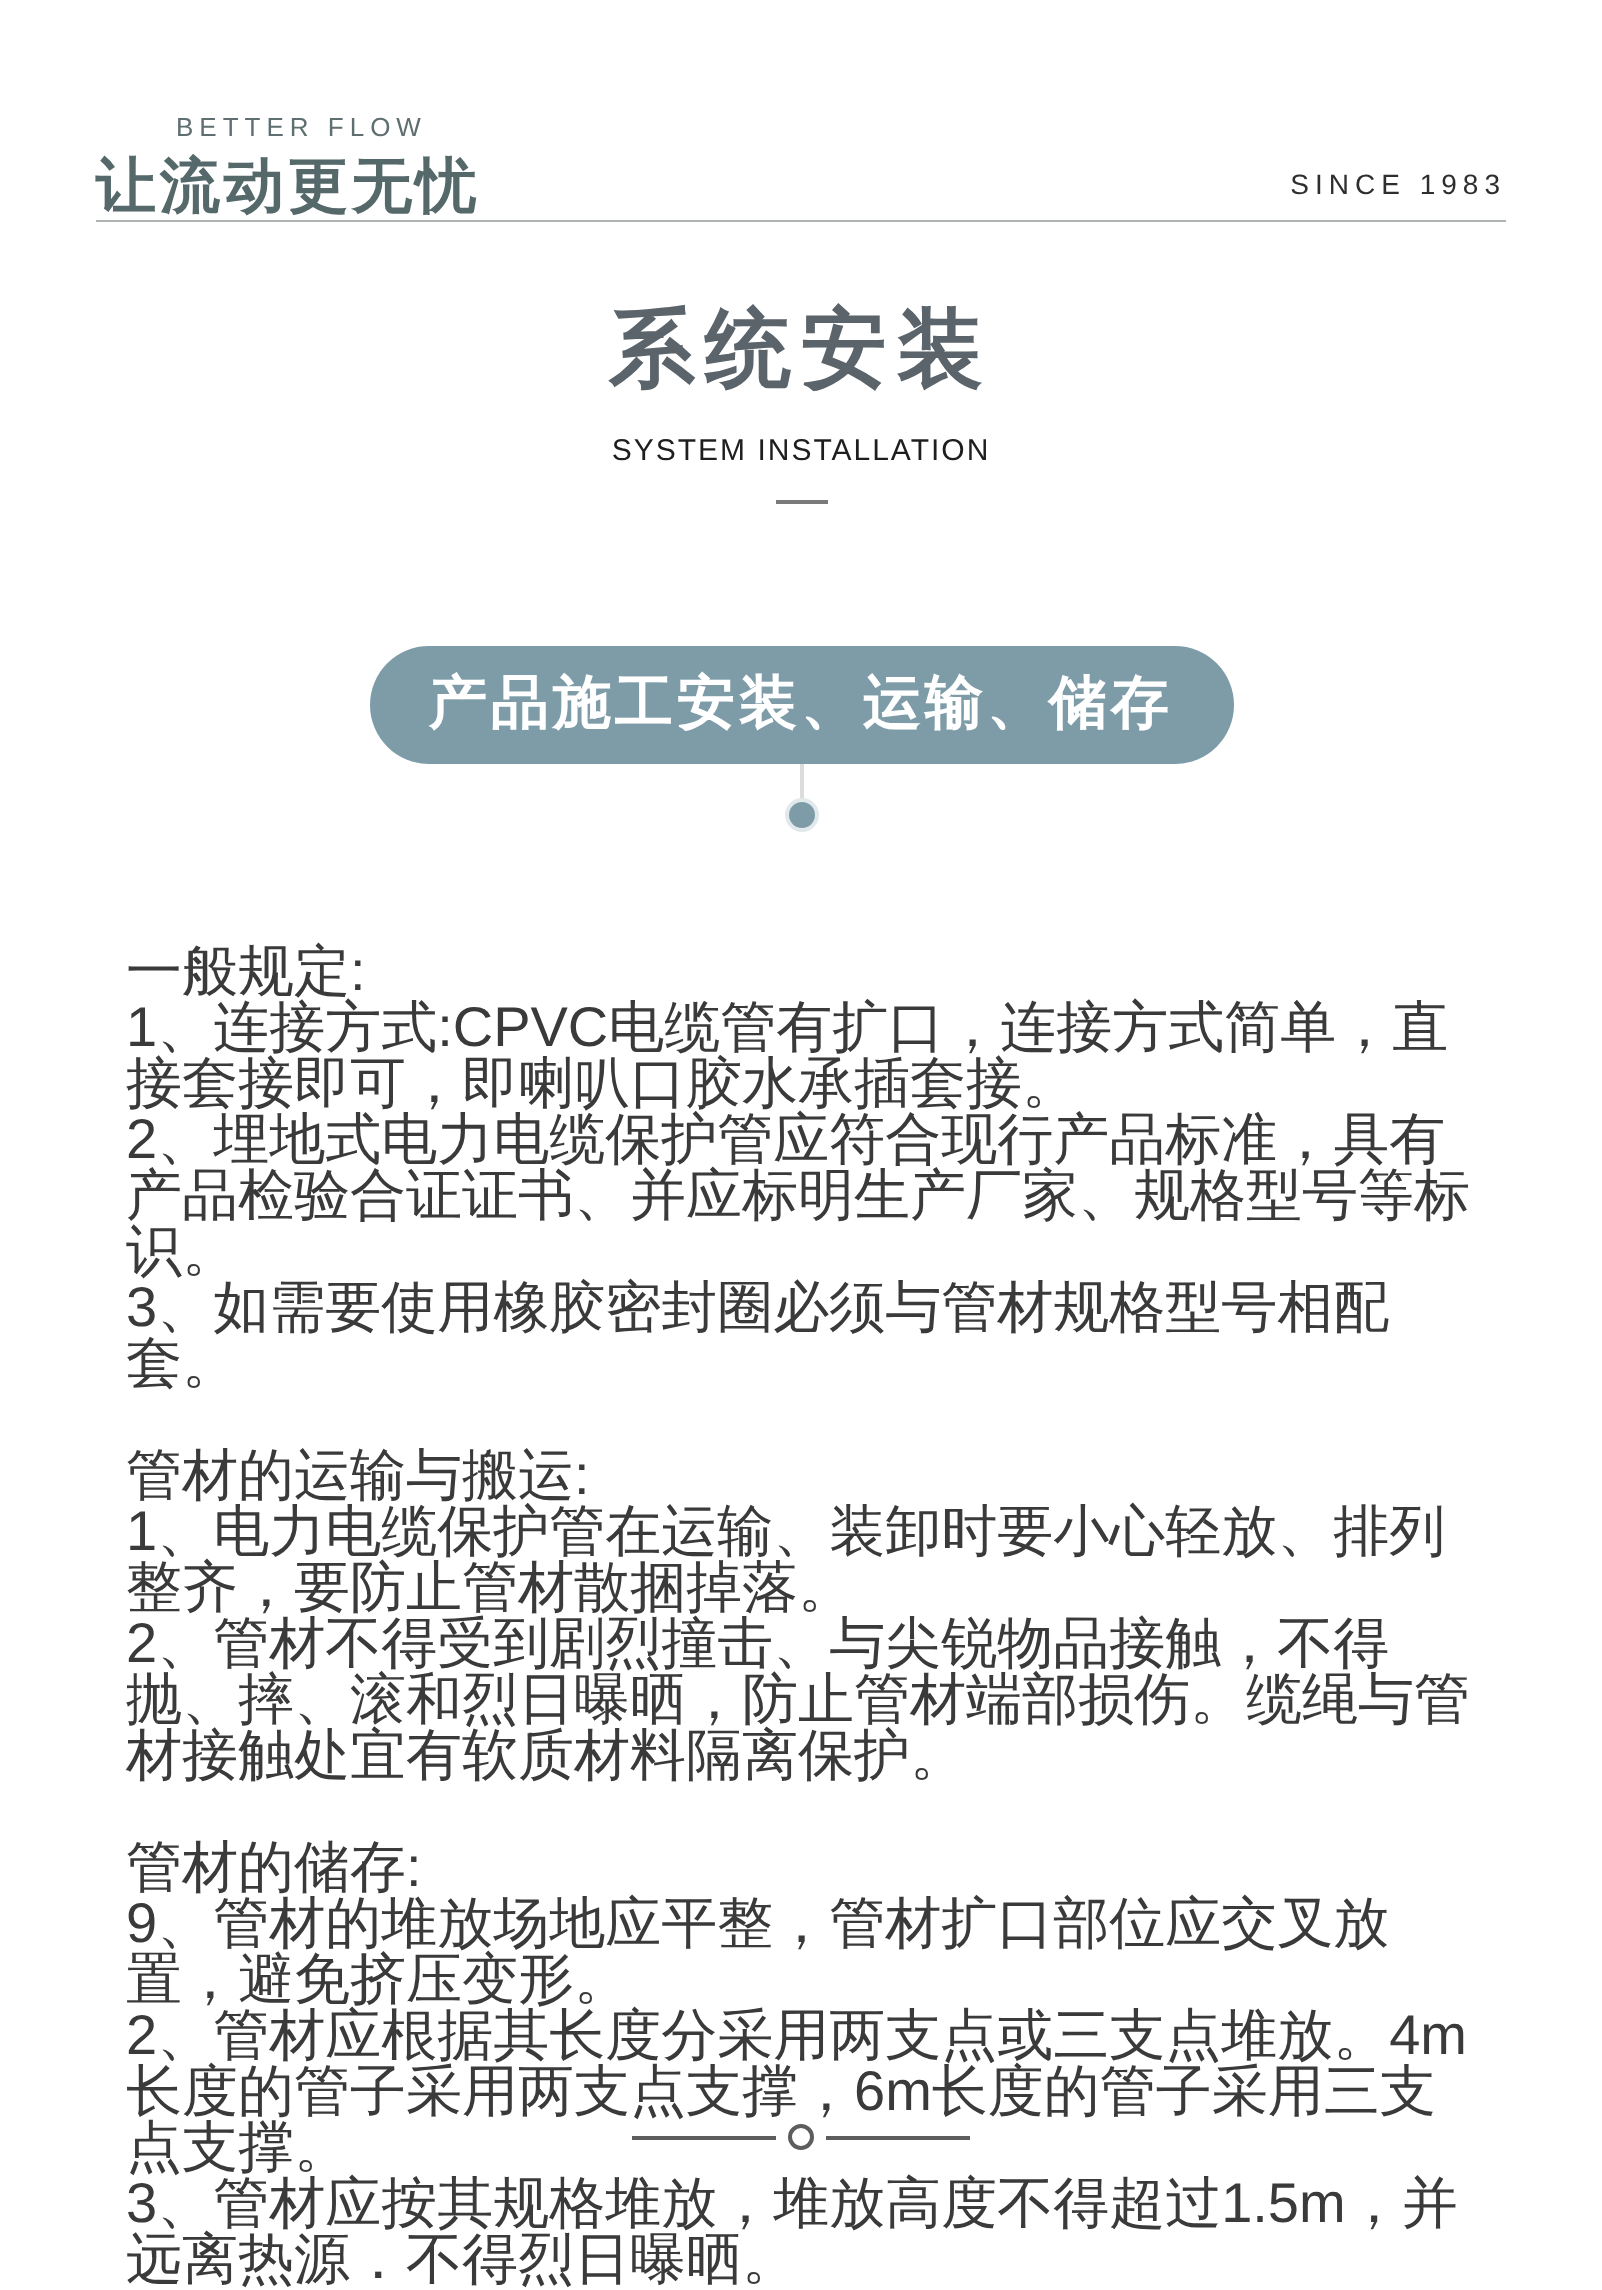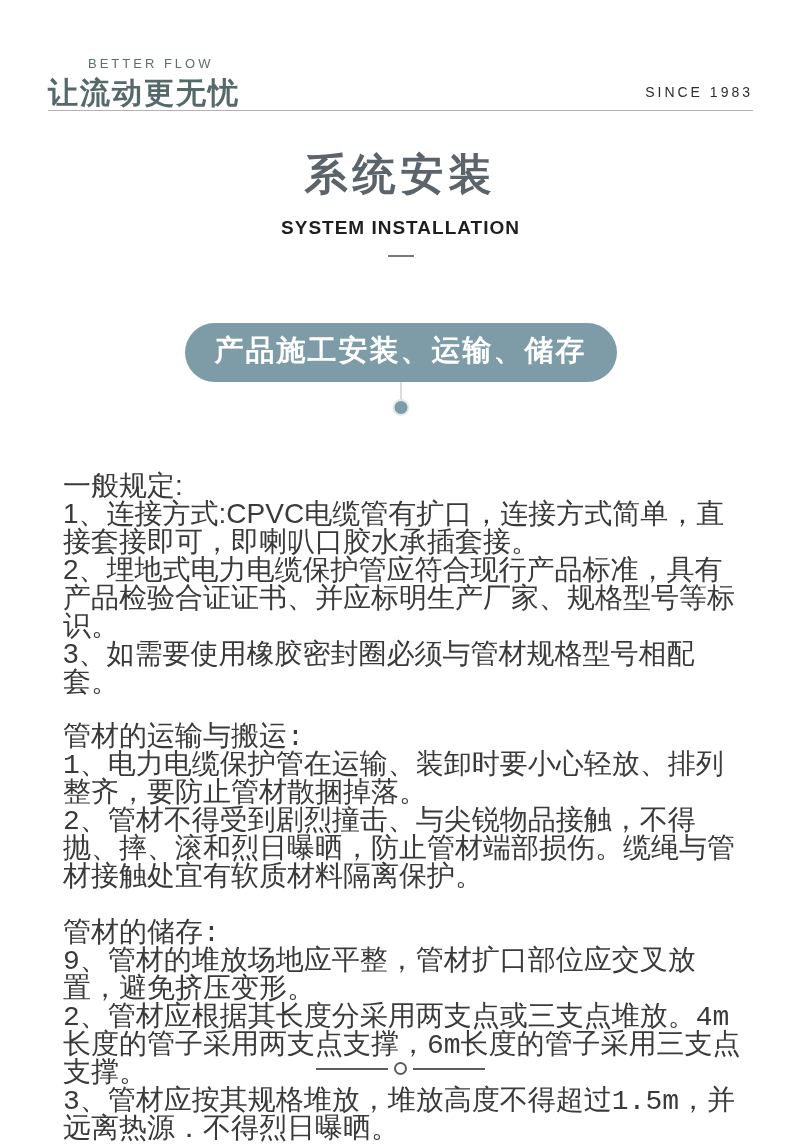--- a/index.html
+++ b/index.html
@@ -9,42 +9,42 @@
   }
   
   .logo{position:absolute;left:48px;top:56px;}
   .logo-en{font-size:13px;letter-spacing:3px;color:#5f6e70;font-weight:500;margin-left:40px;}
   .logo-cn{font-size:30px;font-weight:bold;color:#56696a;letter-spacing:2px;margin-top:2px;}
   .since{position:absolute;right:48px;top:84px;font-size:14px;letter-spacing:3px;color:#2e2e2e;}
   .header-rule{position:absolute;left:48px;right:48px;top:110px;height:1px;background:#b0b3b3;}
   
   .title-block{position:absolute;left:0;right:0;top:146px;text-align:center;}
   .title-cn{font-size:43px;font-weight:bold;color:#5b646a;letter-spacing:5px;}
-  .title-en{margin-top:13px;font-size:19px;font-weight:700;color:#1e1e1e;letter-spacing:1px;}
+  .title-en{margin-top:13px;font-size:15px;font-weight:400;color:#1e1e1e;letter-spacing:1px;}
   .title-rule{width:26px;height:2px;background:#7a7a7a;margin:16px auto 0;}
   
-  .banner-wrap{position:absolute;top:323px;left:0;right:0;text-align:center;font-family:Liberation Mono, monospace;}
+  .banner-wrap{position:absolute;top:323px;left:0;right:0;text-align:center;}
   .banner-pill{
     display:inline-block;background:#7d9ca8;color:#ffffff;
     font-size:29px;font-weight:bold;letter-spacing:2px;
     line-height:59px;height:59px;padding:0 30px;border-radius:30px;
   }
   .connector{position:absolute;top:382px;left:50%;transform:translateX(-50%);width:2px;height:19px;background:#dcdcdc;}
   .dot{
     position:absolute;top:401px;left:50%;transform:translateX(-50%);
     width:13px;height:13px;border-radius:50%;background:#7d9ca8;
     box-shadow:0 0 0 2px #e2e9ec;
   }
   
   .body-text{
     position:absolute;left:63px;top:472px;width:682px;
     font-size:28px;line-height:28px;color:#3a3a3a;
   }
   .body-text p{margin:0;}
-  .section + .section{margin-top:28px;font-family:Liberation Mono, monospace;}
+  .section + .section{margin-top:28px;}
   
   .footer-divider{
     position:absolute;top:1062px;left:0;right:0;
     display:flex;align-items:center;justify-content:center;gap:6px;
   }
   .fline{width:72px;height:2px;background:#5d5d5d;}
   .fcircle{width:9px;height:9px;border:2px solid #5d5d5d;border-radius:50%;background:#ffffff;}
 </style>
 </head>
 <body>

